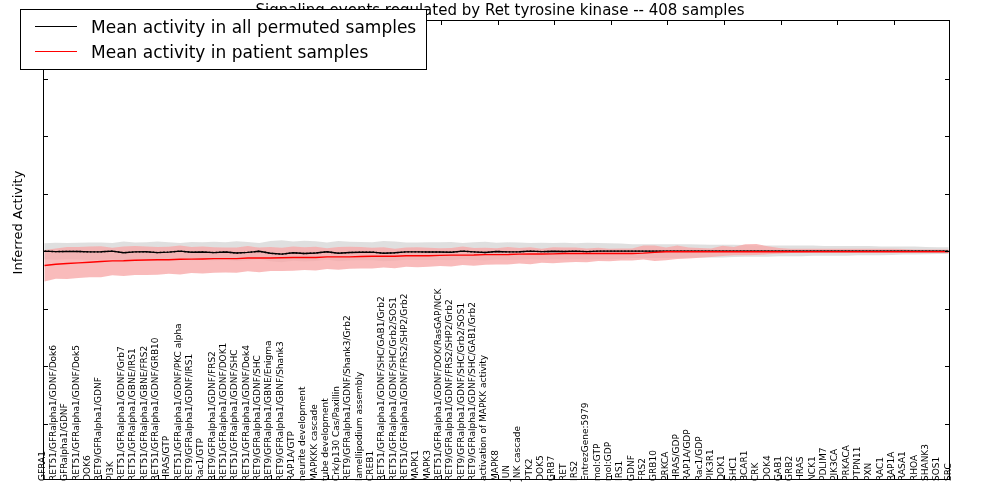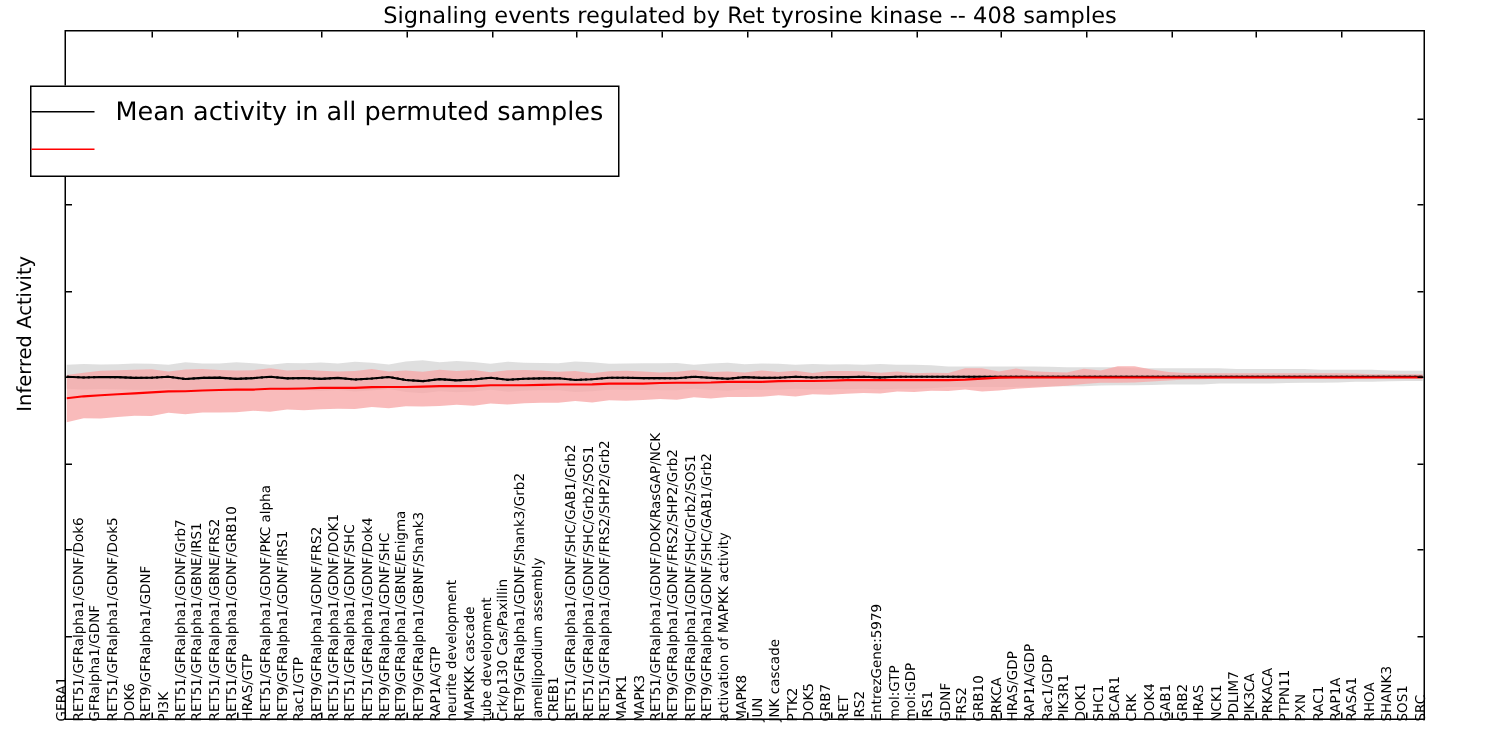--- a/index.html
+++ b/index.html
@@ -113,23 +113,22 @@
     bottom: auto;
     top: 0;
   }
   
   #legend {
     position: absolute;
     left: 20px;
     top: 9px;
     border: 1px solid #000000;
     background: #ffffff;
-    padding: 4px 10px 5px 0;
+    padding: 4px 10px 5px 14px;
     box-sizing: border-box;
-    margin-top: 48px;
   }
   .legend-row {
     display: flex;
     align-items: center;
     height: 25px;
   }
   .legend-swatch {
     width: 42px;
     height: 0;
     border-top-width: 1.6px;
@@ -291,16 +290,17 @@
       <div class="xtick-label" style="left: 909.7px;">SRC</div>
     </div>
 
   <div id="legend">
     <div class="legend-row">
       <span class="legend-swatch" style="border-top-color:#000000"></span>
       <span class="legend-text">Mean activity in all permuted samples</span>
     </div>
     <div class="legend-row">
       <span class="legend-swatch" style="border-top-color:#ff0000"></span>
+      <span class="legend-text">Mean activity in patient samples</span>
     </div>
   </div>
 
 </div>
 
 </body></html>

